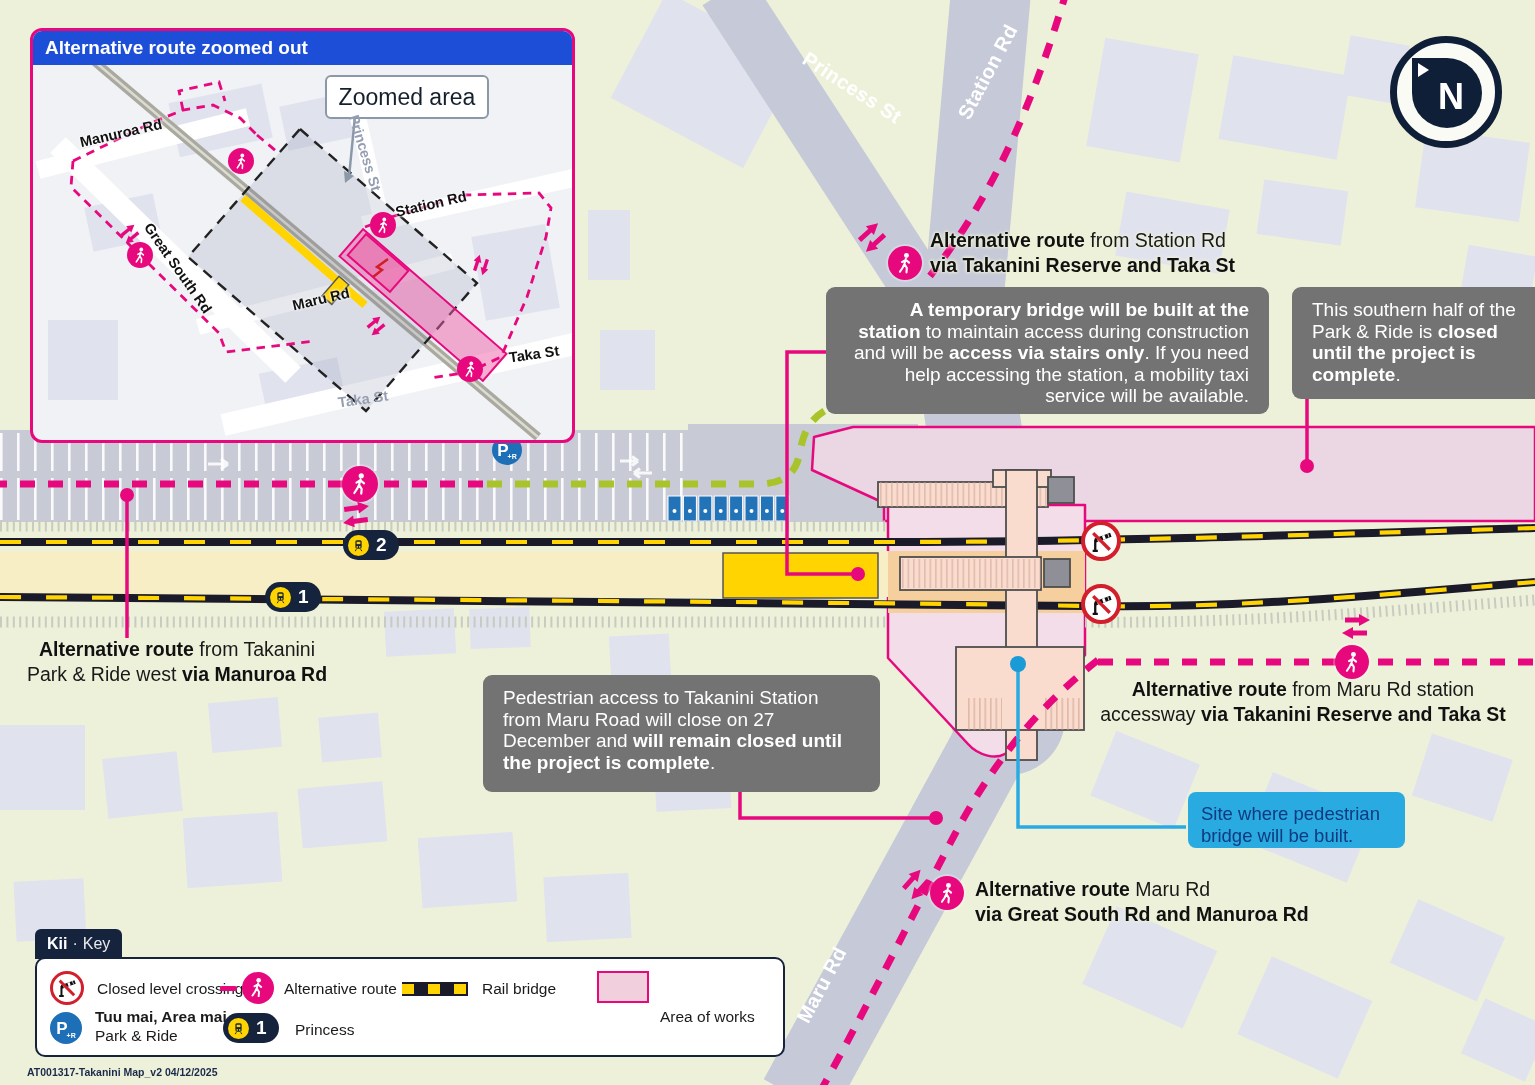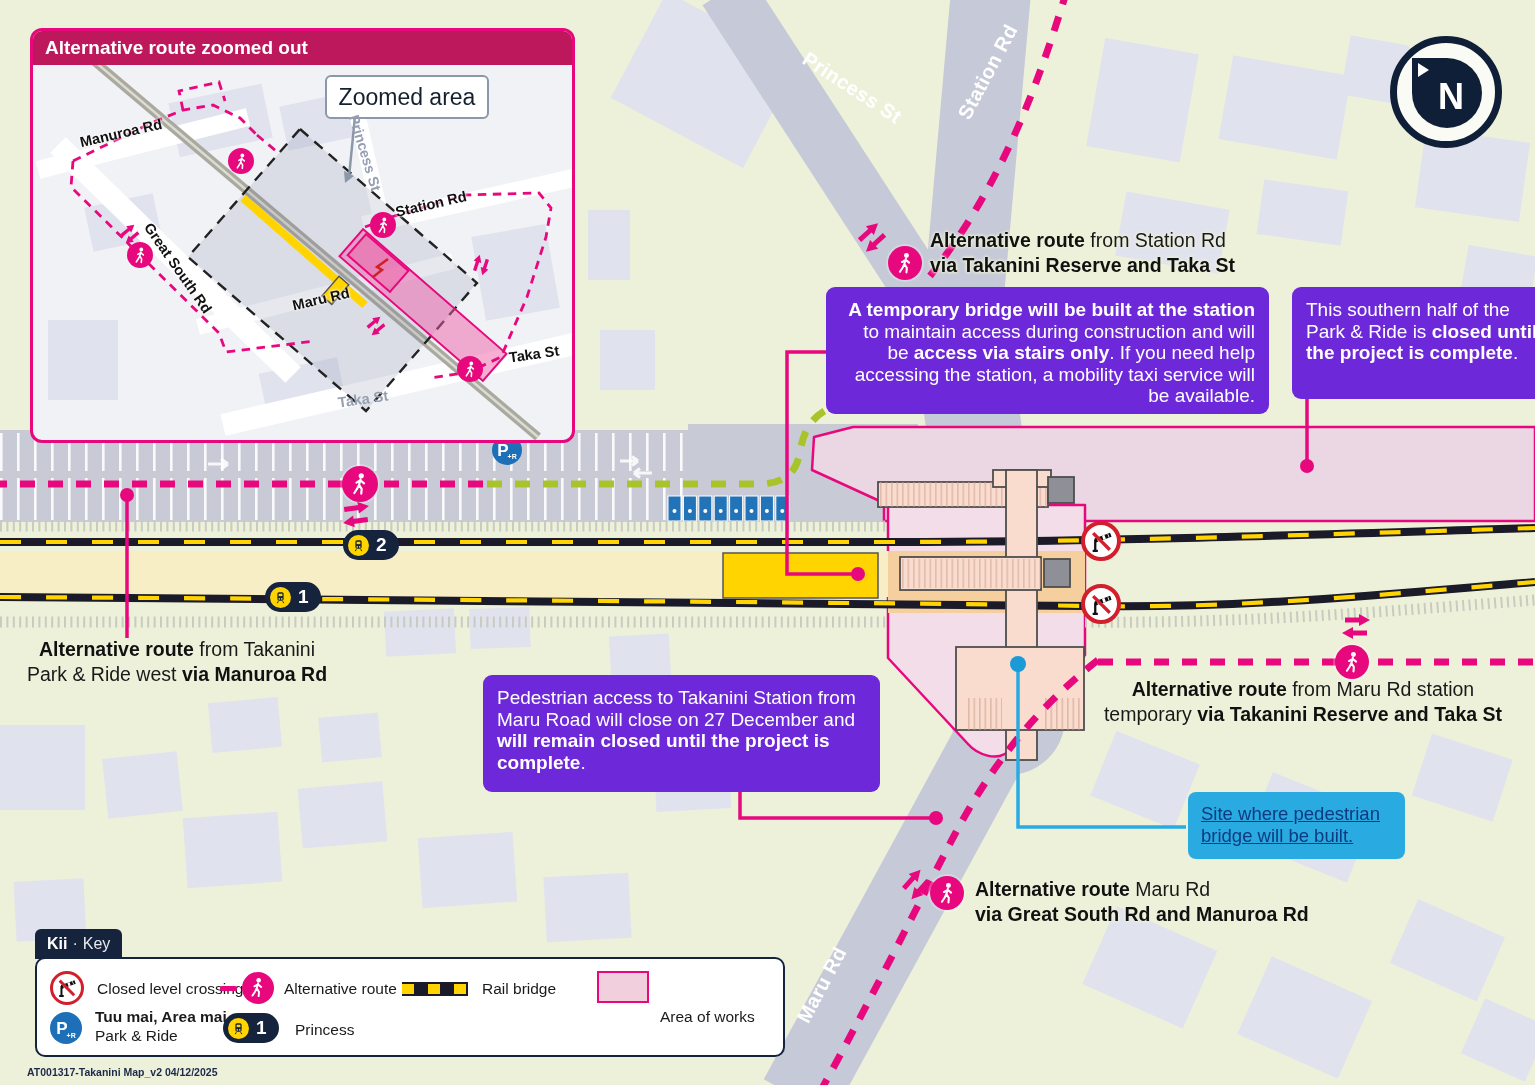--- a/index.html
+++ b/index.html
@@ -31,37 +31,37 @@
       align-items:center;justify-content:center;font-weight:bold;}
   .pr .p{font-size:17px;line-height:1;}
   .pr .sub{font-size:7px;align-self:flex-end;margin:0 0 5px -1px;font-weight:bold;}
 
   
   .crossing{position:absolute;background:#fff;border:4px solid #d21f2b;border-radius:50%;
             display:flex;align-items:center;justify-content:center;box-sizing:border-box;}
   .crossing svg{width:78%;height:78%;}
 
   
-  .callout{position:absolute;background:#6d28d9;color:#fff;border-radius:9px;font-size:19px;
-           line-height:21.5px;padding:12px 14px;box-sizing:border-box;}
+  .callout{position:absolute;background:#737373;color:#fff;border-radius:9px;font-size:19px;
+           line-height:21.5px;padding:12px 20px;box-sizing:border-box;}
   .callout b{font-weight:800;}
   .callout.right{text-align:right;}
   .callout-blue{position:absolute;background:#29abe2;color:#0d3a80;border-radius:8px;
                 font-size:18.5px;line-height:22px;padding:11px 13px;box-sizing:border-box;font-weight:bold;}
 
   
   .route-label{position:absolute;color:#191919;font-size:19.5px;line-height:25px;white-space:nowrap;
                text-shadow:0 0 3px #eef1da,0 0 3px #eef1da,0 0 4px #eef1da;}
   .route-label b{font-weight:800;color:#111;}
   .route-label.center{text-align:center;}
 
   
   .inset{position:absolute;left:30px;top:28px;width:545px;height:415px;background:#f1f2f6;
          border:3px solid #e8087e;border-radius:12px;box-sizing:border-box;overflow:hidden;}
-  .inset-header{height:34px;background:#be185d;color:#fff;font-weight:bold;font-size:19px;
+  .inset-header{height:34px;background:#1d4ed8;color:#fff;font-weight:bold;font-size:19px;
                 display:flex;align-items:center;padding-left:12px;}
   .inset-label{position:absolute;font-weight:bold;font-size:14.5px;color:#111;white-space:nowrap;
                transform:translate(-50%,-50%) rotate(var(--r,0deg));
                text-shadow:0 0 3px #fff,0 0 3px #fff;}
   .inset-label.gray{color:#969eb2;font-weight:bold;text-shadow:none;}
   .zoombox{position:absolute;left:292px;top:44px;width:160px;height:40px;background:#fff;
            border:2.5px solid #8b98a8;border-radius:6px;display:flex;align-items:center;
            justify-content:center;font-size:23px;color:#15202e;}
   .ped.small{box-shadow:none;}
 
@@ -367,37 +367,37 @@
   </div>
 
   <div class="callout" style="left:1292px;top:287px;width:270px;height:112px;">
     <span>This southern half of the Park &amp; Ride is </span><b>closed until the project is complete</b><span>.</span>
   </div>
 
   <div class="callout" style="left:483px;top:675px;width:397px;height:117px;">
     <span>Pedestrian access to Takanini Station from Maru Road will close on 27 December and </span><b>will remain closed until the project is complete</b><span>.</span>
   </div>
 
-  <div class="callout-blue" style="left:1188px;top:792px;width:217px;height:67px;font-weight:normal;text-decoration:underline;">
+  <div class="callout-blue" style="left:1188px;top:792px;width:217px;height:56px;font-weight:normal;">
     <span>Site where pedestrian bridge will be built.</span>
   </div>
 
   <div class="route-label center" style="left:18px;top:637px;width:318px;">
     <b>Alternative route</b><span> from Takanini</span><br>
     <span>Park &amp; Ride west </span><b>via Manuroa Rd</b>
   </div>
 
   <div class="route-label" style="left:930px;top:228px;">
     <b>Alternative route</b><span> from Station Rd</span><br>
     <b>via Takanini Reserve and Taka St</b>
   </div>
 
   <div class="route-label center" style="left:1085px;top:677px;width:436px;">
     <b>Alternative route</b><span> from Maru Rd station</span><br>
-    <span>temporary </span><b>via Takanini Reserve and Taka St</b>
+    <span>accessway </span><b>via Takanini Reserve and Taka St</b>
   </div>
 
   <div class="route-label" style="left:975px;top:877px;">
     <b>Alternative route</b><span> Maru Rd</span><br>
     <b>via Great South Rd and Manuroa Rd</b>
   </div>
 
   <div class="compass">
     <div class="drop"></div>
     <div class="tri"></div>

